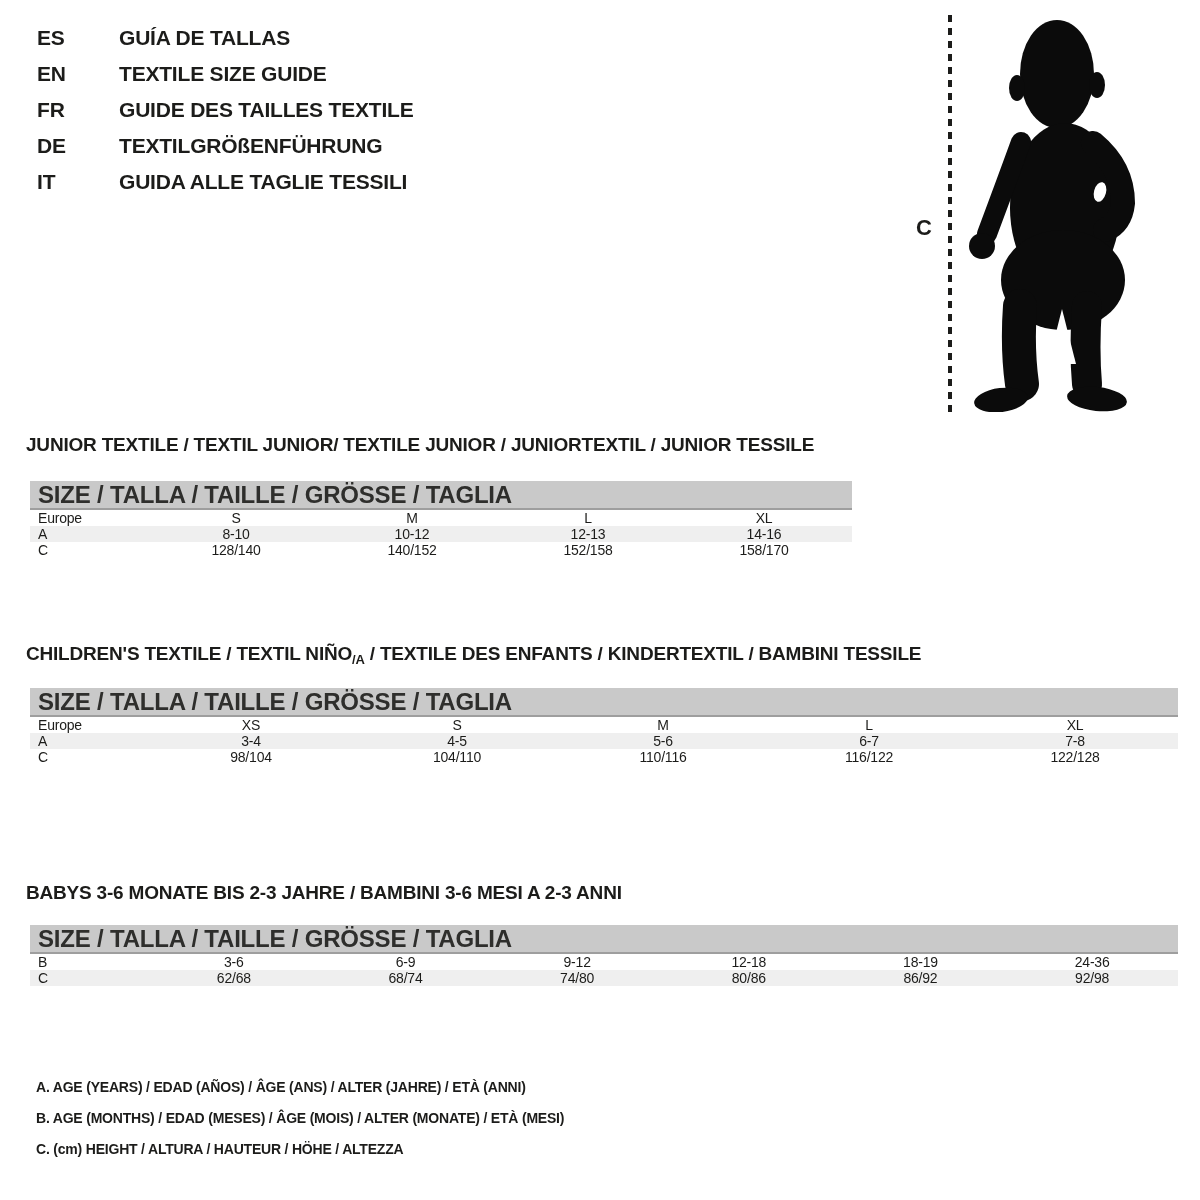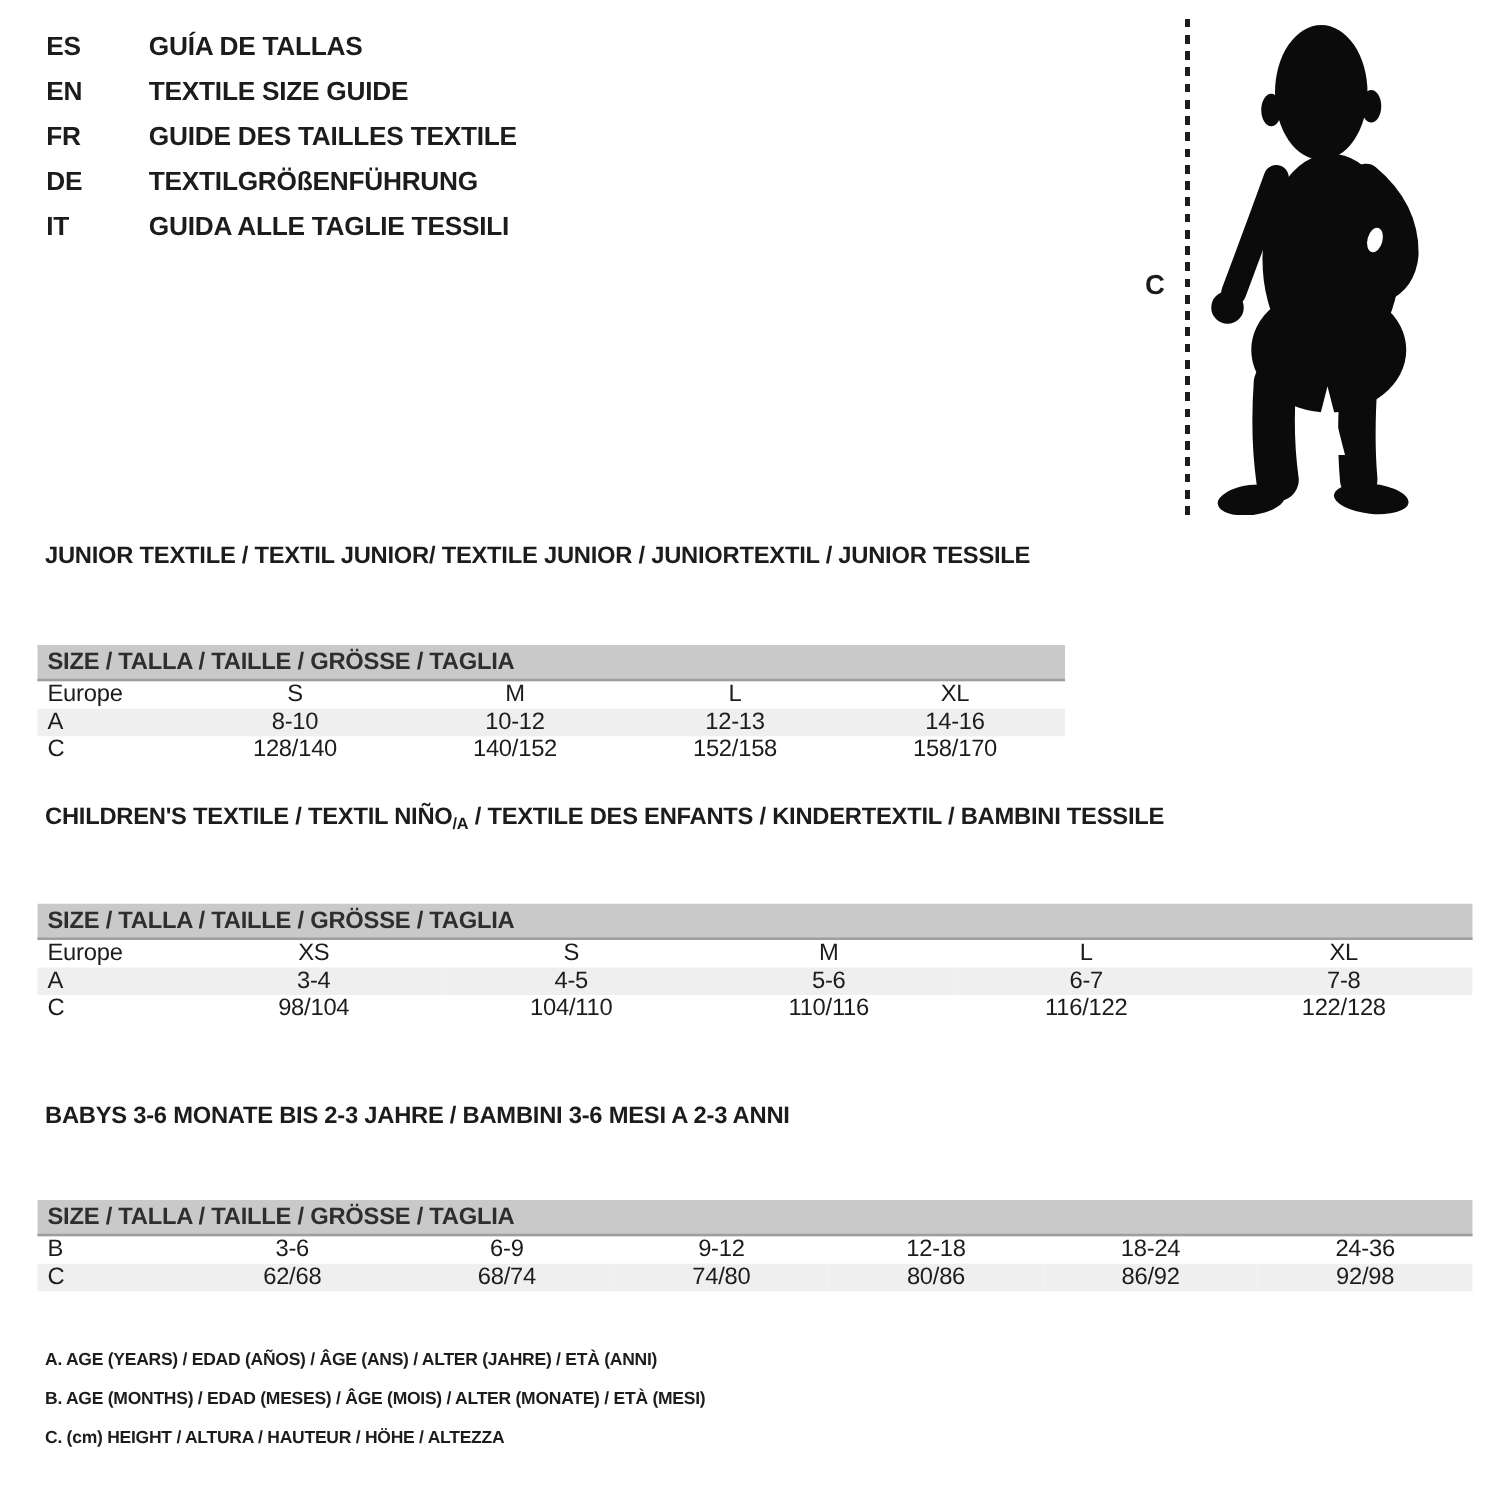--- a/index.html
+++ b/index.html
@@ -14,31 +14,31 @@
   .lang-code{width:82px;flex:0 0 82px;}
   
   .figure{position:absolute;left:900px;top:0;width:260px;height:430px;}
   .dash-line{
     position:absolute;left:48px;top:15px;width:4px;height:400px;
     background:repeating-linear-gradient(to bottom, var(--ink,#1c1c1a) 0 7px, transparent 7px 13px);
   }
   .c-label{position:absolute;left:16px;top:215px;font-weight:bold;font-size:22px;}
   .silhouette{position:absolute;left:65px;top:18px;width:170px;height:394px;}
   
-  .sec-heading{position:absolute;left:36px;font-weight:bold;font-size:19px;letter-spacing:-0.2px;white-space:nowrap;}
+  .sec-heading{position:absolute;left:26px;font-weight:bold;font-size:19px;letter-spacing:-0.2px;white-space:nowrap;}
   .sub{font-size:13px;position:relative;top:4px;}
   
   .size-table{position:absolute;left:30px;}
   .size-bar{
     height:27px;line-height:27px;background:var(--band,#c9c9c9);
     border-bottom:2px solid var(--band_edge,#9e9e9e);
-    padding-left:8px;font-weight:bold;font-size:19px;color:#2e2e2c;letter-spacing:-0.2px;margin-top:35px;
+    padding-left:8px;font-weight:bold;font-size:24px;color:#2e2e2c;letter-spacing:-0.2px;
   }
   .size-table table{border-collapse:collapse;width:100%;table-layout:fixed;}
-  .size-table td{height:15px;font-size:19px;text-align:center;padding:0;letter-spacing:-0.2px;}
+  .size-table td{height:15px;font-size:14px;text-align:center;padding:0;letter-spacing:-0.2px;}
   .size-table td.lbl{text-align:left;padding-left:8px;width:110px;}
   .size-table tr.shade{background:var(--shade,#efefef);}
   
   .footnotes{position:absolute;left:36px;top:1072px;}
   .footnote{font-weight:bold;font-size:14px;line-height:31px;letter-spacing:-0.2px;white-space:nowrap;}
 </style>
 </head>
 <body>
 
 <div class="page">
@@ -163,21 +163,21 @@
     <div class="size-bar">SIZE / TALLA / TAILLE / GRÖSSE / TAGLIA</div>
     <div>
         <table>
           <tbody>
             <tr>
               <td class="lbl">B</td>
               <td>3-6</td>
               <td>6-9</td>
               <td>9-12</td>
               <td>12-18</td>
-              <td>18-24</td>
+              <td>18-19</td>
               <td>24-36</td>
             </tr>
             <tr class="shade">
               <td class="lbl">C</td>
               <td>62/68</td>
               <td>68/74</td>
               <td>74/80</td>
               <td>80/86</td>
               <td>86/92</td>
               <td>92/98</td>

